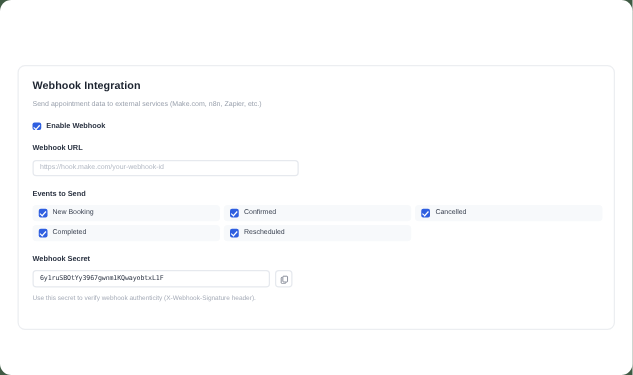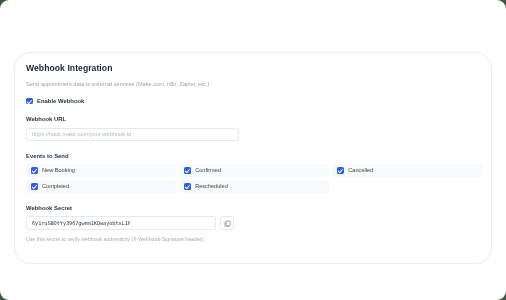--- a/index.html
+++ b/index.html
@@ -29,21 +29,21 @@
 
   
   .panel {
     position: absolute;
     left: 14px;
     top: 52px;
     width: 478px;
     height: 212px;
     background: #ffffff;
     border: 1px solid #eceef1;
-    border-radius: 16px;
+    border-radius: 6px;
     padding: 10px 11px 0 11px;
   }
 
   .panel-title {
     font-size: 8.6px;
     font-weight: bold;
     color: #1d2430;
     letter-spacing: 0.06px;
     line-height: 11px;
   }

